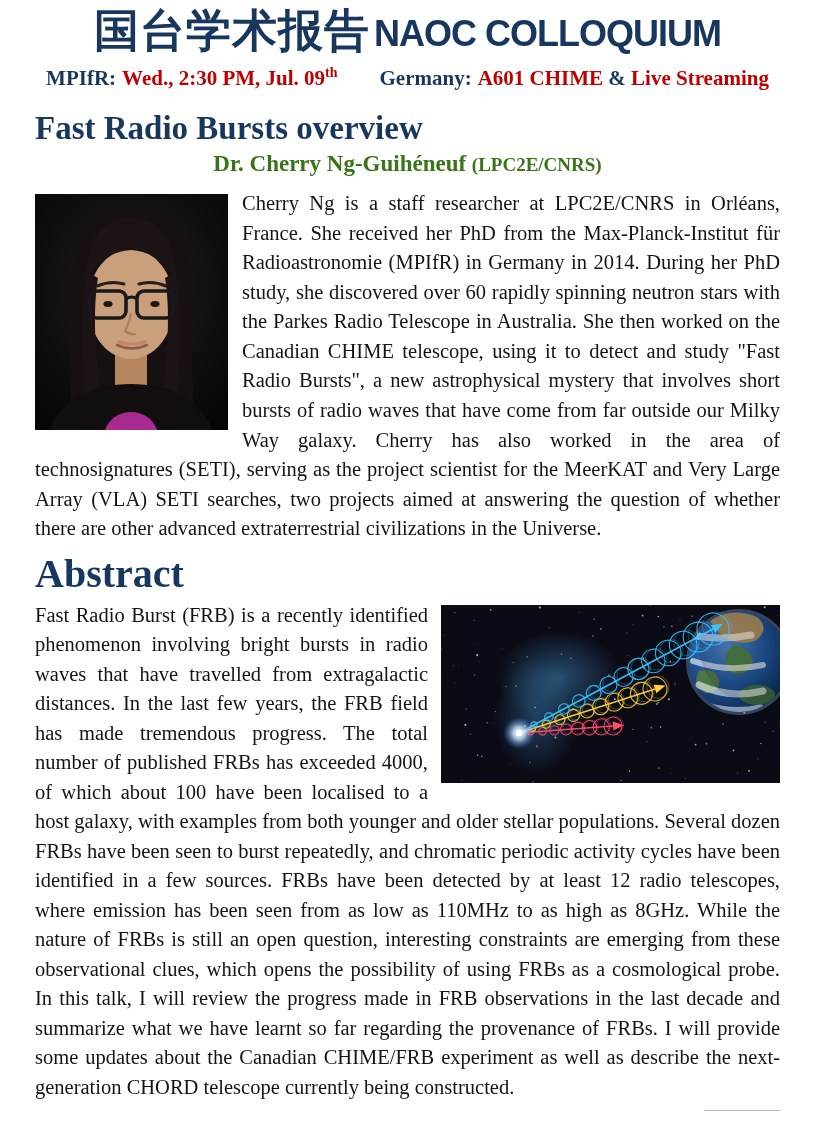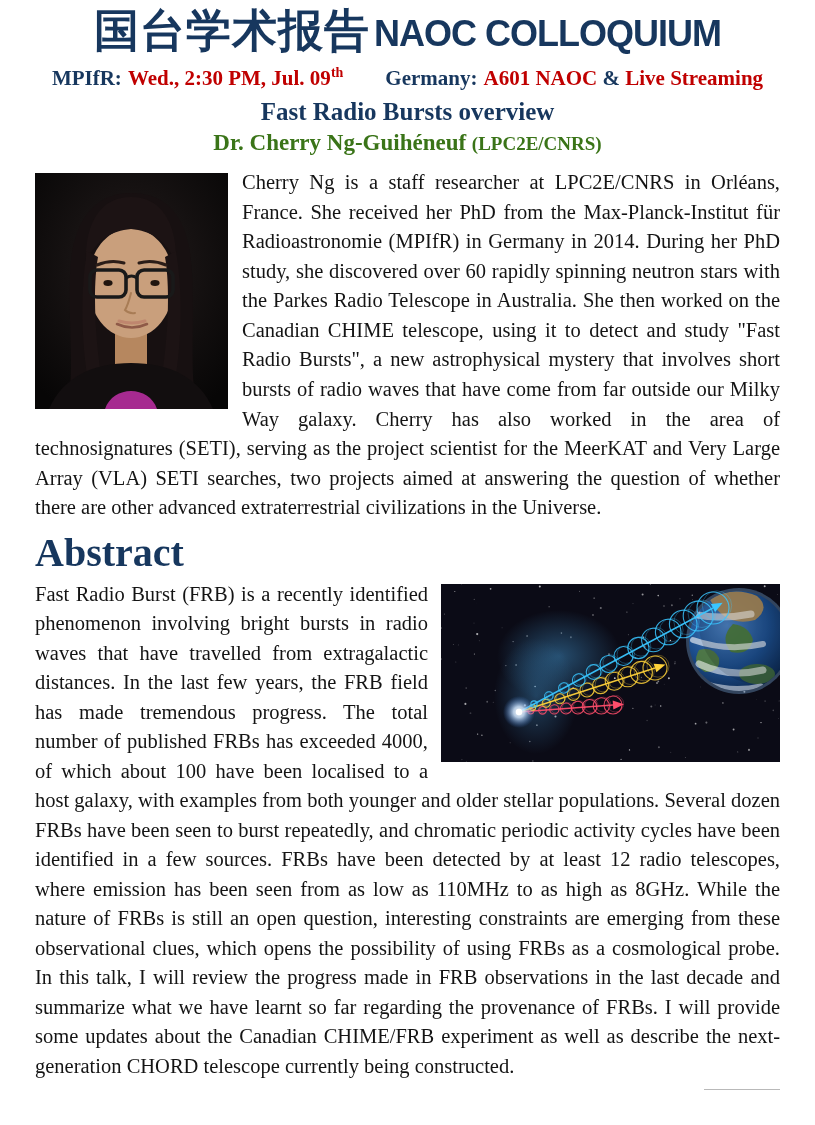--- a/index.html
+++ b/index.html
@@ -22,21 +22,21 @@
 
   
   .info-line { text-align:center; font-size:21px; font-weight:bold; margin-top:9px; }
   .navy { color:var(--navy); }
   .red  { color:var(--red);text-align:center; }
   .info-line sup { font-size:14px; }
   .info-gap { display:inline-block; width:42px; }
   .small-gap { display:inline-block; width:6px; }
 
   
-  .talk-title { text-align:center; color:var(--navy); font-size:25px; font-weight:bold; margin-top:7px; }
+  .talk-title { color:var(--navy); font-size:33px; font-weight:bold; margin-top:19px; }
   .speaker-line { text-align:center; color:var(--green); font-size:23px; font-weight:bold; margin-top:4px; }
   .speaker-line .affil { font-size:19px; }
 
   
   .bio-wrap { margin-top:12px; font-size:20.5px; line-height:1.44; text-align:justify; }
   .photo-fig { float:left; width:193px; height:236px; margin:5px 14px 4px 0; }
   .photo-fig svg { display:block; width:100%; height:100%; }
 
   
   .abstract-heading { clear:both; color:var(--navy); font-size:40px; font-weight:bold; margin-top:6px; }
@@ -54,21 +54,21 @@
 <body>
 
 <div class="page">
 
   <div class="masthead">
     <span class="cn">国台学术报告</span>
     <span class="en">NAOC COLLOQUIUM</span>
   </div>
 
   <div class="info-line">
-    <span class="navy">MPIfR:</span><span class="small-gap"></span><span class="red">Wed., 2:30 PM, Jul. 09</span><sup class="red">th</sup><span class="info-gap"></span><span class="navy">Germany:</span><span class="small-gap"></span><span class="red">A601 NAOC</span>
+    <span class="navy">MPIfR:</span><span class="small-gap"></span><span class="red">Wed., 2:30 PM, Jul. 09</span><sup class="red">th</sup><span class="info-gap"></span><span class="navy">Germany:</span><span class="small-gap"></span><span class="red">A601 CHIME</span>
     <span class="navy">&amp;</span>
     <span class="red">Live Streaming</span>
   </div>
 
   <div class="talk-title">Fast Radio Bursts overview</div>
   <div class="speaker-line">
     <span>Dr. Cherry Ng-Guihéneuf</span>
     <span class="affil">(LPC2E/CNRS)</span>
   </div>
 

